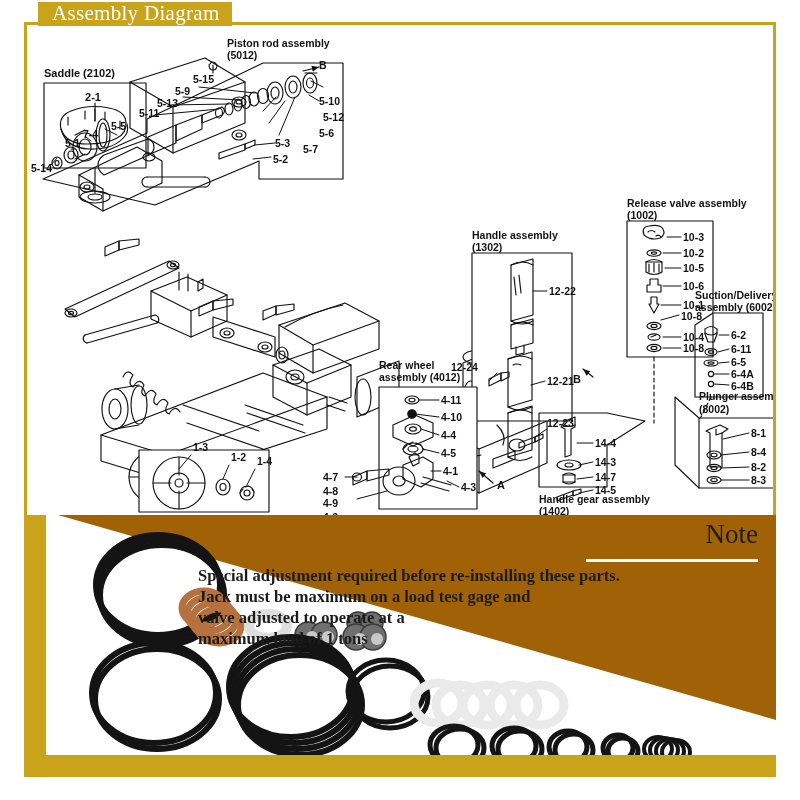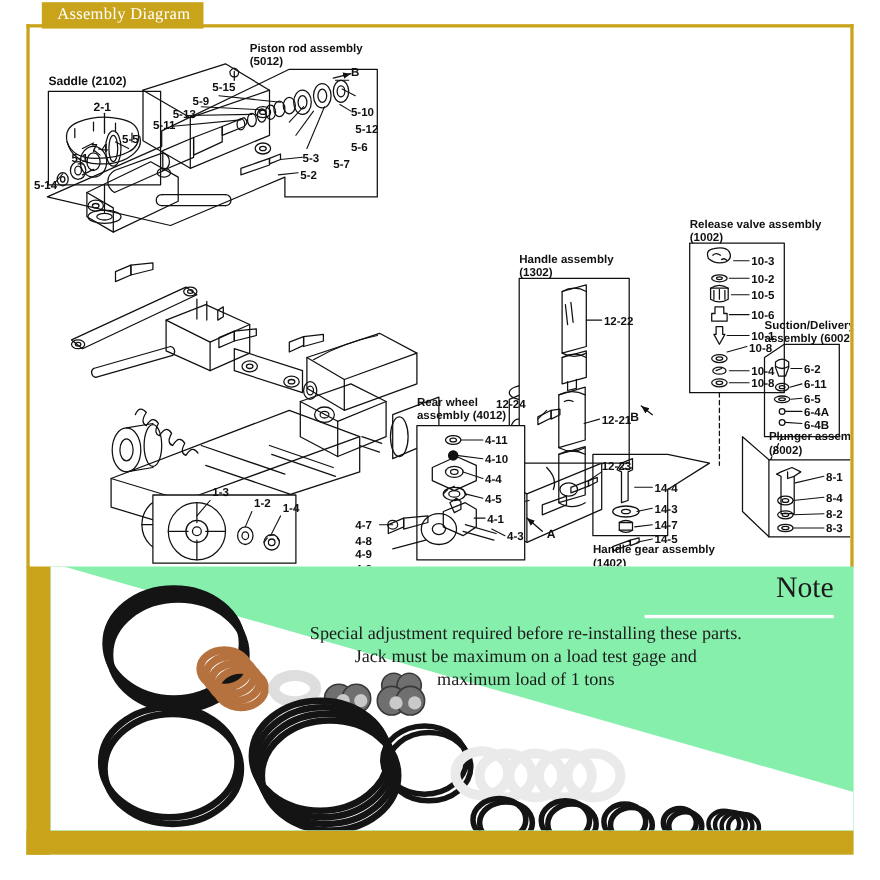--- a/index.html
+++ b/index.html
@@ -12,48 +12,48 @@
   .frame-top    { left:24px;  top:22px;  width:752px; height:3px; }
   .frame-right  { left:773px; top:22px;  width:3px;   height:494px; }
   .frame-left   { left:24px;  top:22px;  width:3px;   height:494px; }
   .frame-bottom-bar { position:absolute; left:24px; top:755px; width:752px; height:22px; background:#c9a41a; }
   .frame-left-lower { position:absolute; left:24px; top:515px; width:22px; height:262px; background:#c9a41a; }
 
   
   .title-tab{
     position:absolute; left:38px; top:2px; height:24px;
     background:#c9a41a; color:#ffffff;
-    font-family:"Liberation Serif", serif; font-size:15px;
+    font-family:"Liberation Serif", serif; font-size:21px;
     padding:1px 12px 3px 14px; letter-spacing:.3px;
     display:flex; align-items:center; z-index:6;
   }
 
   
   #diagram{ position:absolute; left:27px; top:25px; width:746px; height:490px; overflow:hidden; }
   #diagram svg{ display:block; }
 
   
-  #band{ position:absolute; left:46px; top:515px; width:730px; height:240px; overflow:hidden; background:#86efac; }
+  #band{ position:absolute; left:46px; top:515px; width:730px; height:240px; overflow:hidden; background:#a16207; }
   #band .photo-wedge{
     position:absolute; left:0; top:0; width:730px; height:240px;
     background:#ffffff;
     clip-path: polygon(0 0, 0 240px, 730px 240px, 730px 205px, 12px 0);
   }
   #band-inner{ position:absolute; inset:0; }
 
   .note-title{
     position:absolute; right:18px; top:6px;
     font-family:"Liberation Serif", serif; font-size:27px; color:#1b1b1b;
     line-height:1;
   }
   .note-rule{ position:absolute; right:18px; top:44px; width:172px; height:3px; background:#ffffff; }
   .note-body{
     position:absolute; right:18px; top:50px; width:560px;
-    text-align:center; font-family:"Liberation Serif", serif;
-    font-size:16.5px; line-height:21px; color:#1b1b1b;
+    text-align:left; font-family:"Liberation Serif", serif;
+    font-size:16.5px; line-height:21px; color:#1b1b1b;font-weight:bold;
   }
   .note-body div{ white-space:nowrap; }
 
   
   #photo{ position:absolute; left:0; top:0; width:730px; height:240px; }
   #photo svg{ display:block; }
 
   .lbl{ font-family:"Liberation Sans", sans-serif; font-weight:bold; }
 </style>
 </head>
@@ -627,18 +627,19 @@
           </g>
         </g>
       </svg>
       </div>
 
       <div class="note-title">Note</div>
       <div class="note-rule"></div>
       <div class="note-body">
         <div>Special adjustment required before re-installing these parts.</div>
         <div>Jack must be maximum on a load test gage and</div>
+        <div>valve adjusted to operate at a</div>
         <div>maximum load of 1 tons</div>
       </div>
     </div>
   </div>
 
 </div>
 
 </body></html>

